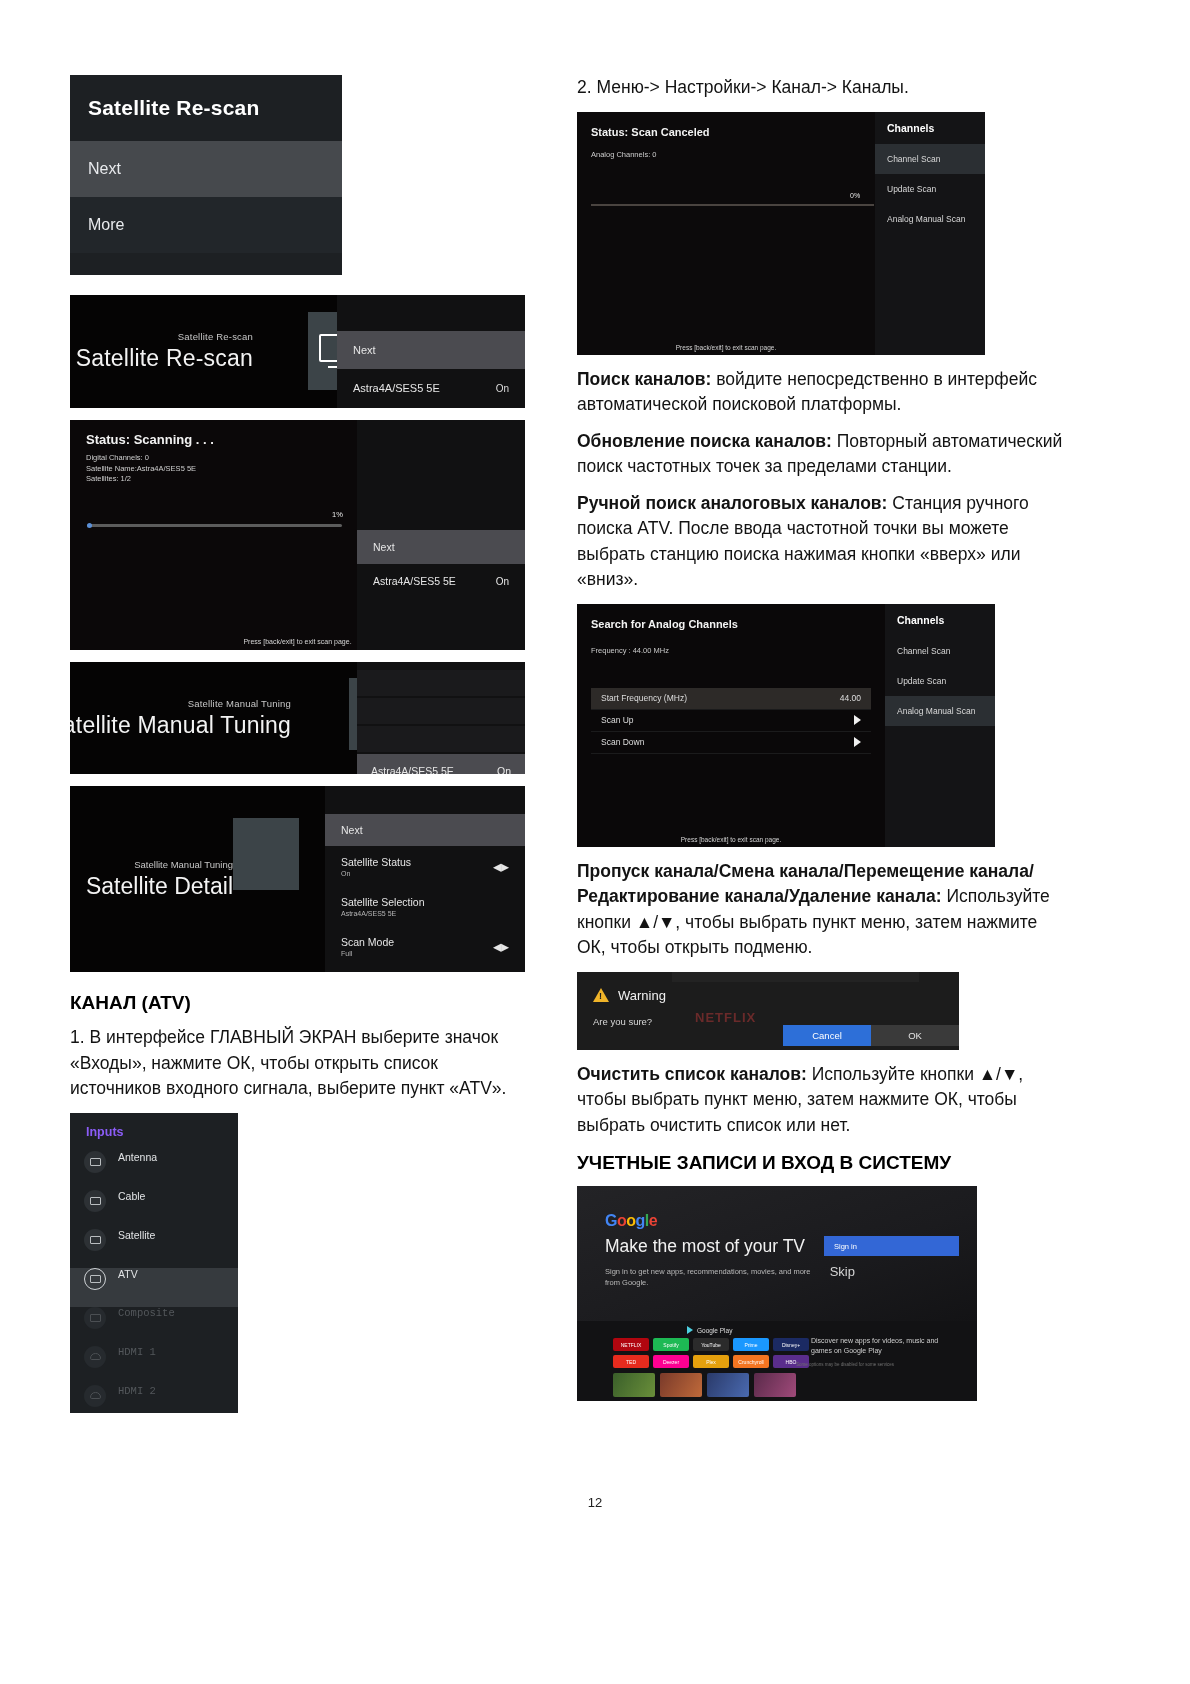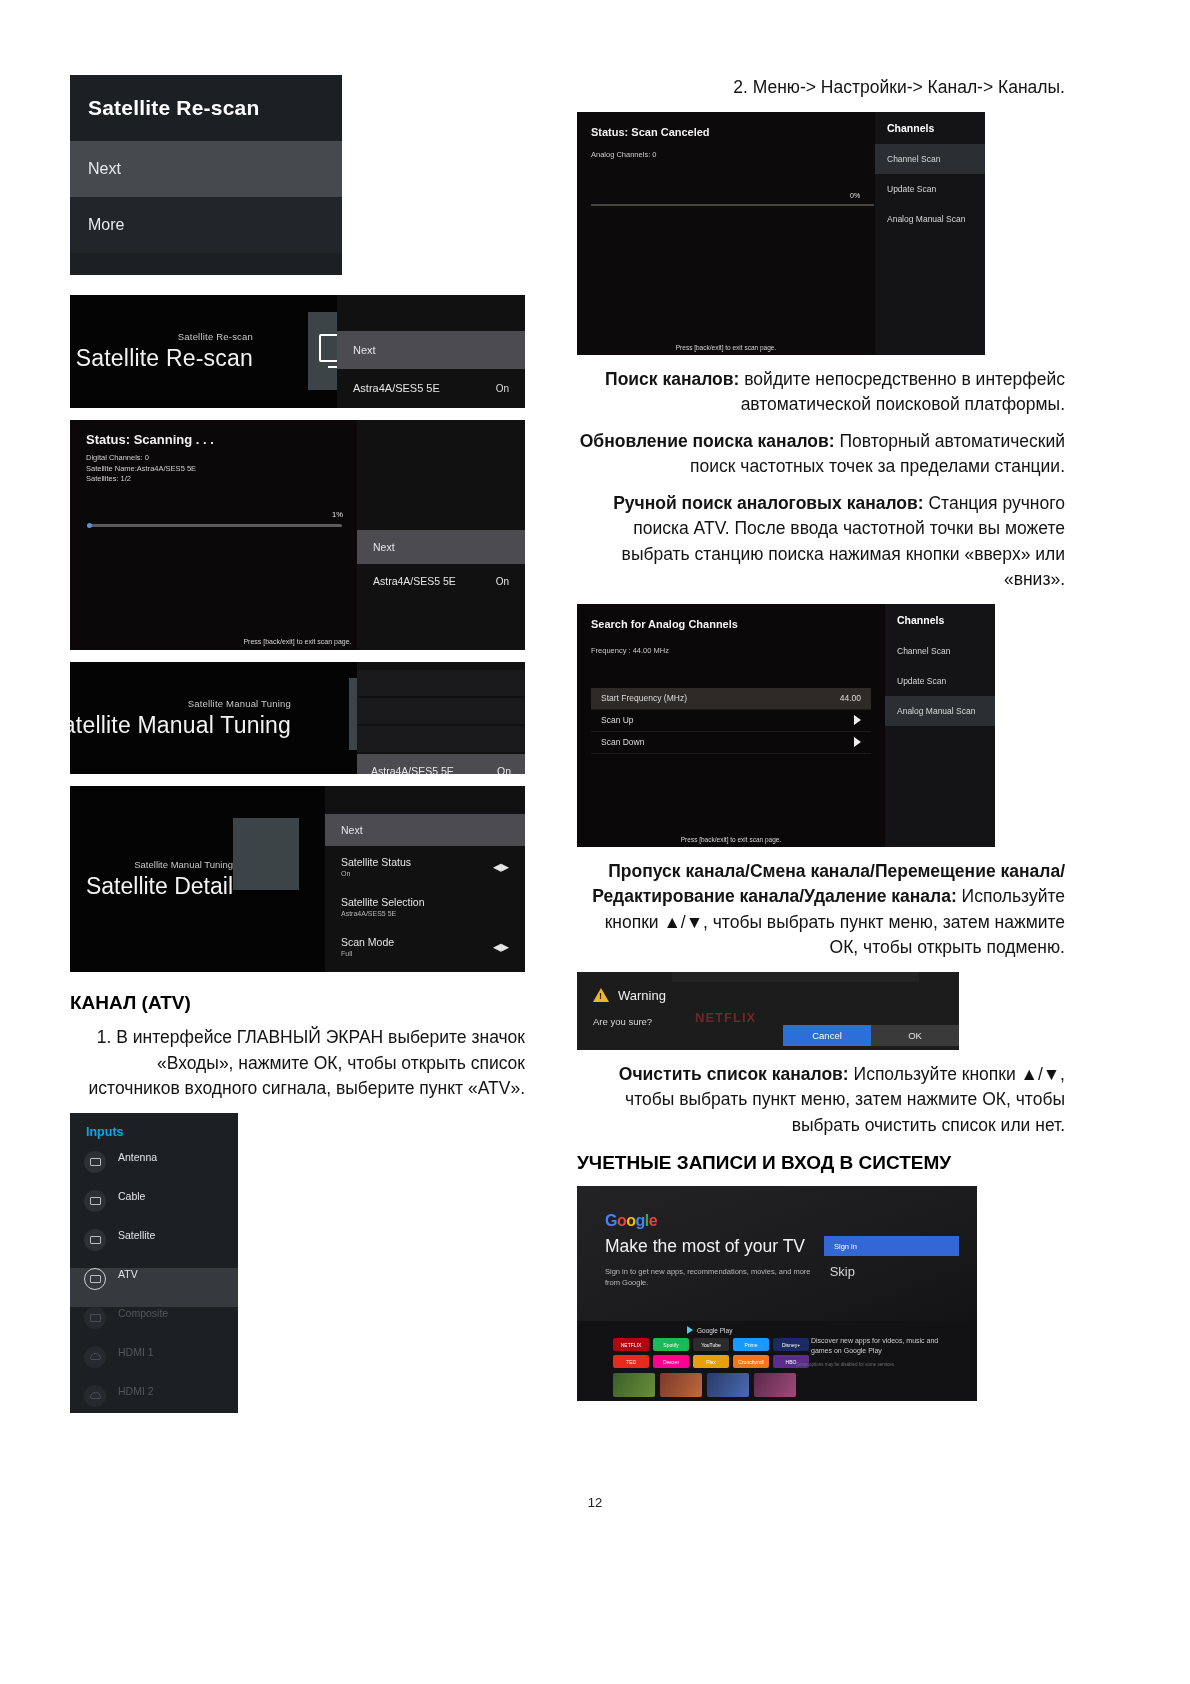--- a/index.html
+++ b/index.html
@@ -13,21 +13,21 @@
 
   .col-left  { position: absolute; left: 70px;  top: 75px; width: 455px; }
   .col-right { position: absolute; left: 577px; top: 75px; width: 488px; }
 
   
   .para {
     font-size: 17.5px;
     line-height: 25.5px;
     color: #131313;
     margin-bottom: 11px;
-    text-align: right;
+    text-align: left;
   }
   .para b { font-weight: bold; }
   .h-sec {
     font-size: 19px;
     font-weight: bold;
     line-height: 26px;
     color: #000;
     margin-top: 14px;
     margin-bottom: 9px;
   }
@@ -130,28 +130,28 @@
                 display:flex; align-items:center; justify-content:center; }
   .fig5 .rpane { position:absolute; right: 0; top: 0; bottom: 0; width: 200px; background: #111112; }
   .fig5 .ritem { padding: 0 16px; display:flex; align-items:center; justify-content:space-between; color:#e6e6e6; }
   .fig5 .ritem .t { font-size: 10.5px; }
   .fig5 .ritem .s { font-size: 7px; color:#b5b5b5; margin-top:2px; }
   .fig5 .ritem.sel { background:#4b4b50; }
 
   
   .fig6 { width: 168px; height: 300px; background: #1d2023; }
   .fig6 .title { height: 38px; display:flex; align-items:center; padding: 0 16px;
-                 color:#0ea5e9; font-size:12.5px; font-weight:bold; }
+                 color:#8b5cf6; font-size:12.5px; font-weight:bold; }
   .fig6 .item { height: 39px; display:flex; align-items:flex-start; padding: 0 14px; }
   .fig6 .item.sel { background: #363a3e; }
   .fig6 .circ { width: 22px; height: 22px; border-radius: 50%; background: #2d3135;
                 display:flex; align-items:center; justify-content:center; margin-right: 12px; flex: none; }
   .fig6 .item.sel .circ { background: transparent; border: 1.3px solid #cfd3d6; }
   .fig6 .lbl { color: #e2e4e6; font-size: 10.5px; }
-  .fig6 .item.dim .lbl { color: #53575b; }
+  .fig6 .item.dim .lbl { color: #53575b; font-family: Liberation Mono, monospace; }
   .fig6 .item.dim .circ { background: #262a2e; }
   .mini-tv { width: 11px; height: 8px; border: 1.2px solid #b9bdc0; border-radius: 1px; }
   .fig6 .item.dim .mini-tv { border-color: #4b4f53; }
   .mini-hdmi { width: 11px; height: 7px; border-radius: 6px 6px 2px 2px; border: 1.2px solid #4b4f53; }
 
   
   .figR1 { width: 408px; height: 243px; background: #000; position: relative; }
   .figR1 .main { position:absolute; left:0; top:0; width: 298px; height: 243px; background:#0c0a0b; }
   .figR1 .st { position:absolute; left: 14px; top: 14px; color:#f2f2f2; font-size: 11px; font-weight:bold; }
   .figR1 .meta { position:absolute; left: 14px; top: 38px; color:#cdcdcd; font-size: 7.5px; }

